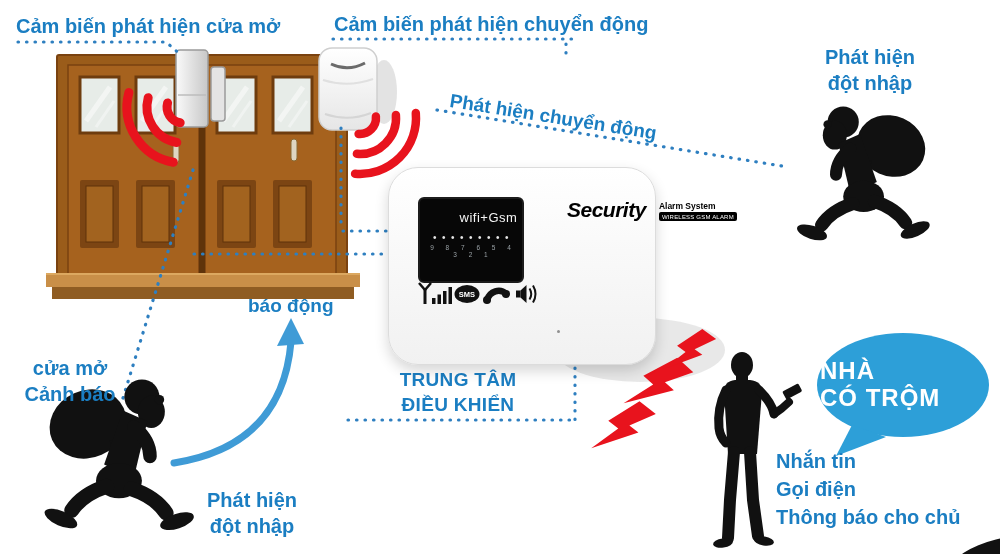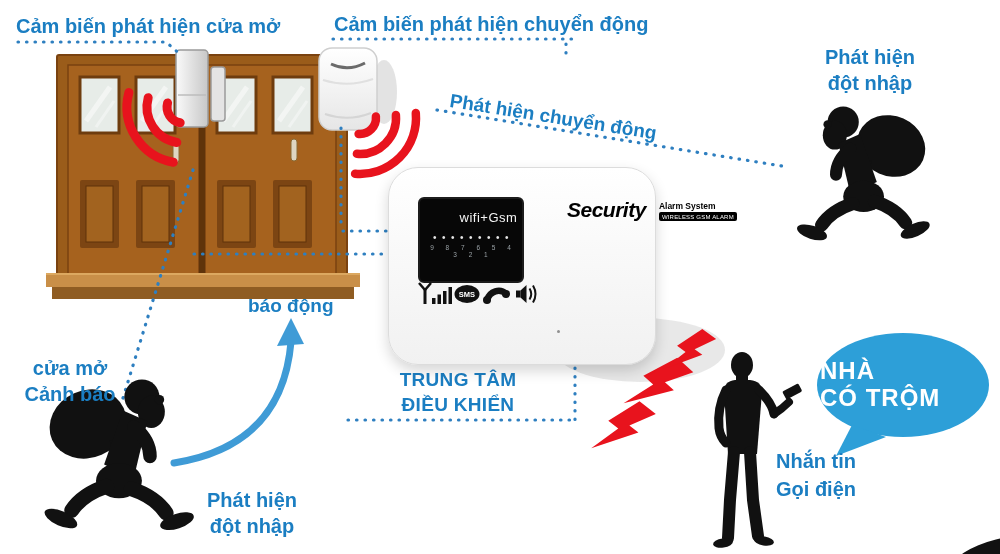--- a/index.html
+++ b/index.html
@@ -221,20 +221,21 @@
 </div>
 
 <div class="bubble-text">
   <div>NHÀ</div>
   <div>CÓ TRỘM</div>
 </div>
 
 <div class="lbl notify">
   <div>Nhắn tin</div>
   <div>Gọi điện</div>
+  <div>Thông báo cho chủ</div>
 </div>
 
 <div class="panel">
   <div class="screen">
     <div class="screen-title">wifi+Gsm</div>
     <div class="leds">•••••••••</div>
     <div class="zones">9 8 7 6 5 4 3 2 1</div>
   </div>
 
   <div class="brand">

